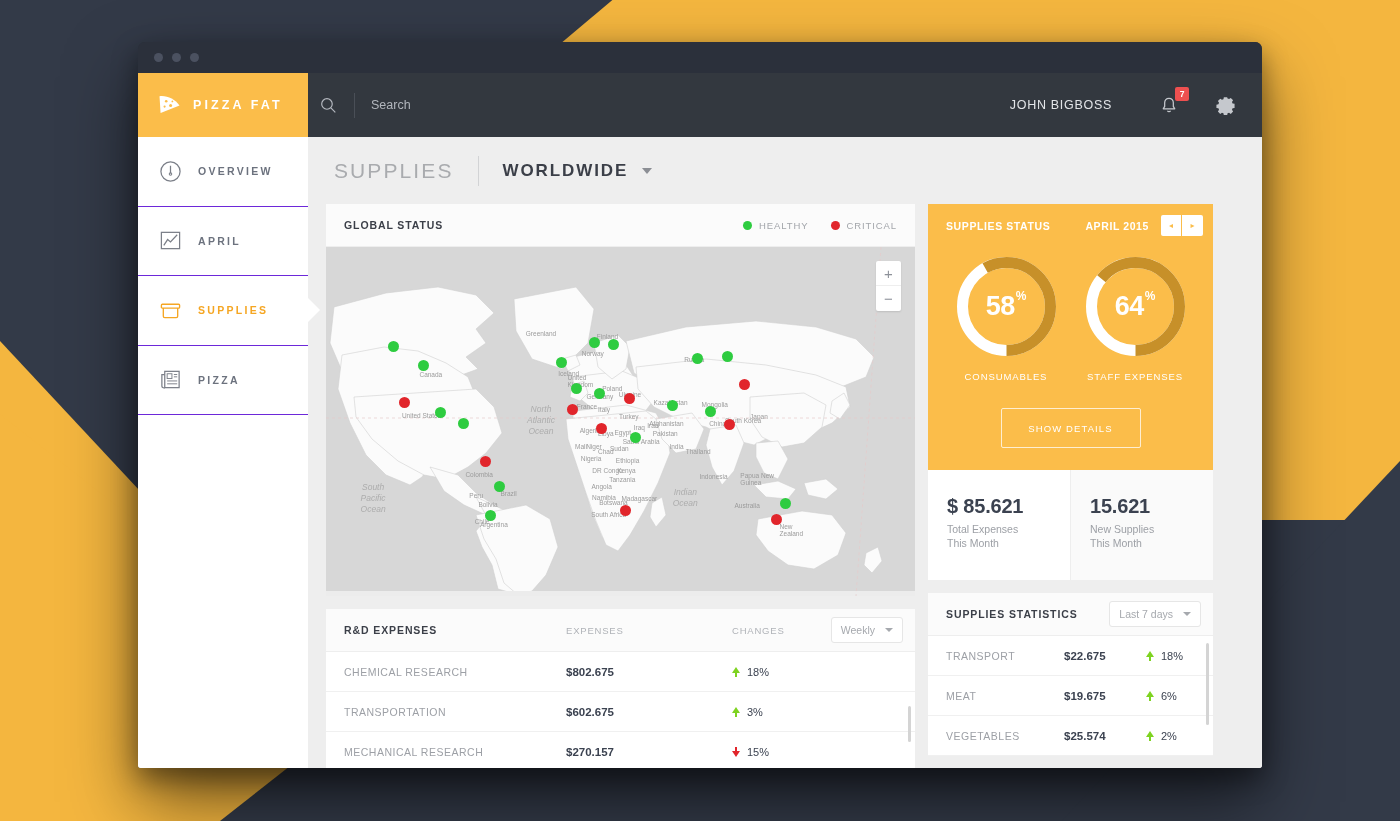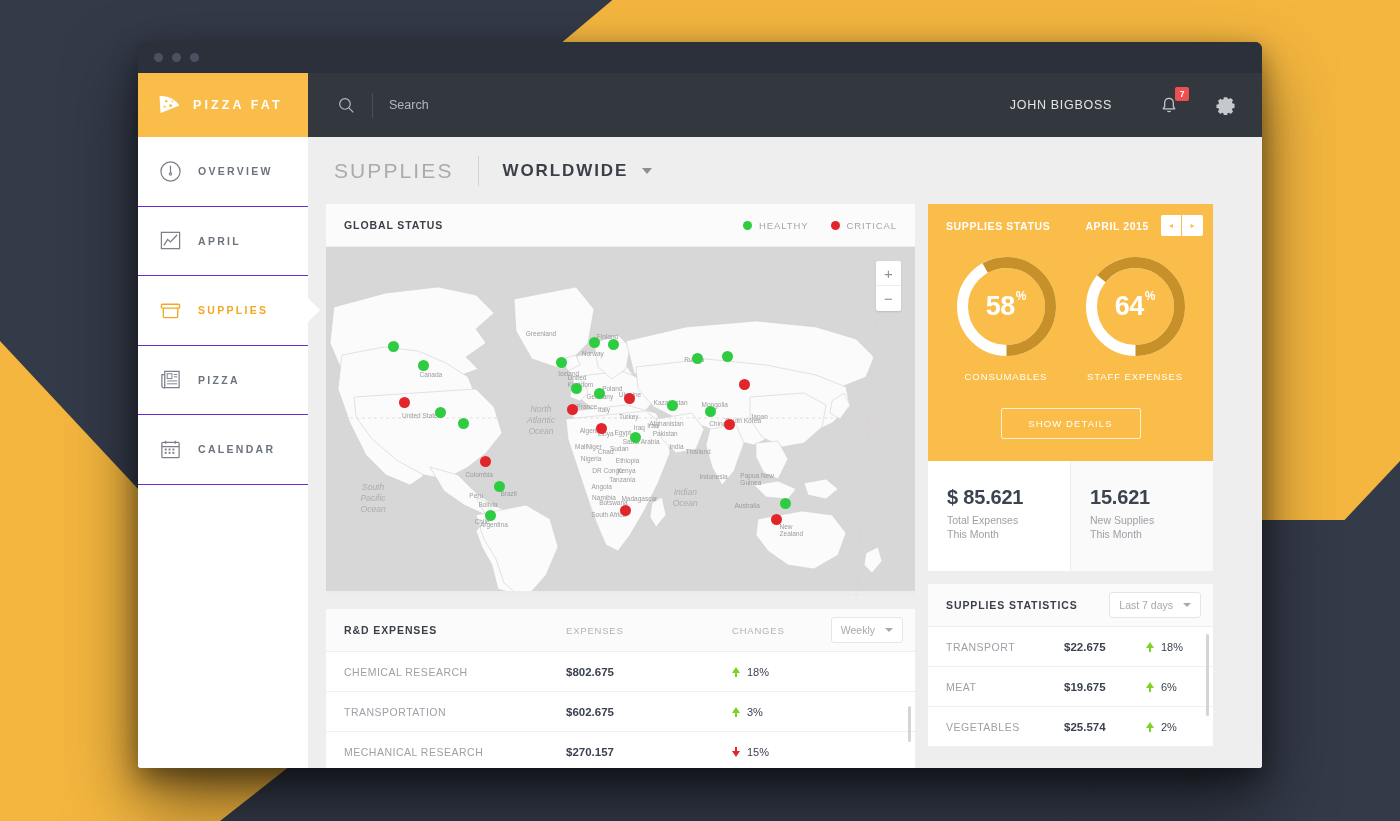--- a/index.html
+++ b/index.html
@@ -110,21 +110,21 @@
   }
   .nav-icon { width: 23px; height: 23px; flex: 0 0 23px; display:block; }
 
   
   #main { flex: 1; display: flex; flex-direction: column; min-width: 0; }
 
   #topbar {
     height: 64px; background: #33383f;
     display: flex; align-items: center;
   }
-  #search-zone { display: flex; align-items: center; flex: 1; padding-left: 18px; gap: 0; }
+  #search-zone { display: flex; align-items: center; flex: 1; gap: 0; }
   #search-icon-wrap { width: 40px; display: flex; align-items: center; justify-content: center; }
   .vdiv { width: 1px; height: 25px; background: #4a4f57; margin: 0 16px 0 6px; }
   #search-input {
     background: transparent; border: 0; outline: none;
     color: #c7cad0; font-size: 12.5px;
     font-family: "Liberation Sans", sans-serif;
     width: 300px;
   }
   #search-input::placeholder { color: #b2b6bd; }
   #user-zone {
@@ -217,21 +217,21 @@
   .donut svg { transform: rotate(-90deg); display: block; }
   .donut .val {
     position: absolute; inset: 0; display: flex;
     align-items: center; justify-content: center;
     color: #fff;
   }
   .donut .num { font-size: 27px; font-weight: bold; letter-spacing: -0.5px; }
   .donut .pct { font-size: 12px; font-weight: bold; align-self: flex-start; margin-top: 34px; margin-left: 1px; }
   .donut-label { margin-top: 13px; font-size: 9.5px; color: #fff; letter-spacing: 0.9px; font-weight: 500; }
   #show-details {
-    display: block; margin: 26px auto 0; width: 140px; height: 31px;
+    display: block; margin: 26px auto 0; width: 140px; height: 40px;
     border: 1px solid rgba(255,255,255,0.75); background: transparent;
     color: #fff; font-size: 9.5px; letter-spacing: 1.1px; font-weight: 500;
     border-radius: 2px; cursor: pointer;
     font-family: "Liberation Sans", sans-serif;
   }
 
   
   #kpis { display: flex; background: #fff; height: 110px; }
   .kpi { flex: 1; padding: 25px 0 0 19px; }
   .kpi + .kpi { border-left: 1px solid #eeeeee; background: #fafafa; }
@@ -345,37 +345,20 @@
           <path d="M6 7 L3 7 L3 18.5 A2 2 0 0 0 6 20.5" fill="none" stroke="#7b7f88" stroke-width="1.3"></path>
           <rect x="8.5" y="6" width="5" height="5" fill="none" stroke="#7b7f88" stroke-width="1"></rect>
           <line x1="15.5" y1="6.8" x2="19" y2="6.8" stroke="#7b7f88" stroke-width="1"></line>
           <line x1="15.5" y1="9.2" x2="19" y2="9.2" stroke="#7b7f88" stroke-width="1"></line>
           <line x1="8.5" y1="13.5" x2="19" y2="13.5" stroke="#7b7f88" stroke-width="1"></line>
           <line x1="8.5" y1="16.5" x2="19" y2="16.5" stroke="#7b7f88" stroke-width="1"></line>
         </svg>
         <span class="nav-label">PIZZA</span>
       </div>
 
-      <div class="nav-item">
-        <svg class="nav-icon" viewBox="0 0 24 24">
-          <rect x="3" y="4.5" width="18" height="16" rx="1" fill="none" stroke="#7b7f88" stroke-width="1.3"></rect>
-          <line x1="3" y1="9" x2="21" y2="9" stroke="#7b7f88" stroke-width="1.3"></line>
-          <line x1="7" y1="2.8" x2="7" y2="6" stroke="#7b7f88" stroke-width="1.3"></line>
-          <line x1="17" y1="2.8" x2="17" y2="6" stroke="#7b7f88" stroke-width="1.3"></line>
-          <g fill="#7b7f88">
-            <rect x="6" y="11" width="2" height="2"></rect>
-              <rect x="10" y="11" width="2" height="2"></rect>
-              <rect x="14" y="11" width="2" height="2"></rect>
-            <rect x="6" y="14.5" width="2" height="2"></rect>
-              <rect x="10" y="14.5" width="2" height="2"></rect>
-              <rect x="14" y="14.5" width="2" height="2"></rect>
-          </g>
-        </svg>
-        <span class="nav-label">CALENDAR</span>
-      </div>
     </div>
 
     <div id="main">
 
       <div id="topbar">
         <div id="search-zone">
           <span id="search-icon-wrap">
             <svg width="17" height="17" viewBox="0 0 20 20">
               <circle cx="8.2" cy="8.2" r="6.2" fill="none" stroke="#b5b9c0" stroke-width="1.4"></circle>
               <line x1="12.8" y1="12.8" x2="18" y2="18" stroke="#b5b9c0" stroke-width="1.4"></line>

